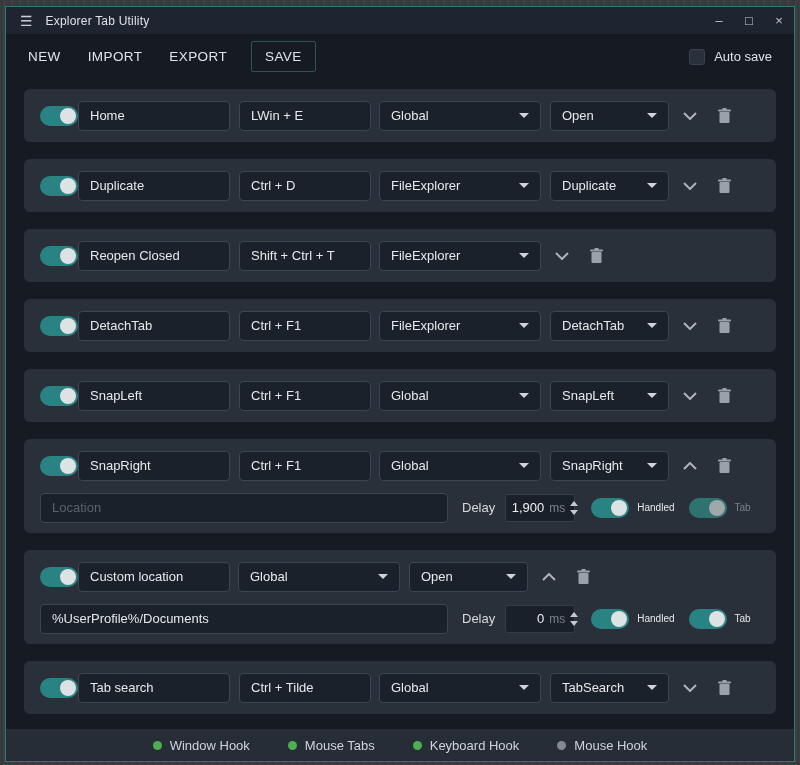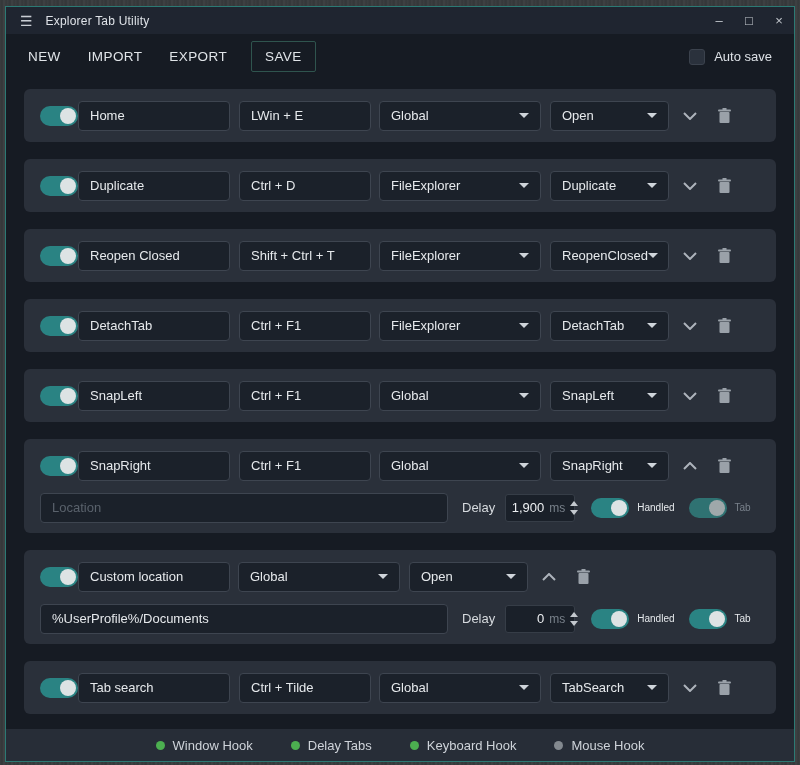--- a/index.html
+++ b/index.html
@@ -176,24 +176,20 @@
 
     <div class="card">
       <div class="row-main">
         <div class="toggle toggle-lead"></div>
         <input class="tbox name-input" value="Reopen Closed" style="">
         <input class="tbox hotkey-input" value="Shift + Ctrl + T" style="">
         <div class="dropdown dd-scope">
             <span>FileExplorer</span>
             <span class="caret"></span>
           </div>
-        <div class="dropdown dd-action">
-            <span>ReopenClosed</span>
-            <span class="caret"></span>
-          </div>
         <button class="icon-btn">
             <svg width="14" height="8" viewBox="0 0 14 8">
               <polyline points="1,1 7,7 13,1" fill="none" stroke="#adb3bb" stroke-width="2"></polyline>
             </svg>
           </button>
         <button class="icon-btn">
             <svg width="13" height="15" viewBox="0 0 13 15">
               <rect x="1.5" y="4" width="10" height="11" rx="1" fill="#9aa1a9"></rect>
               <rect x="0" y="1.5" width="13" height="2" rx="1" fill="#9aa1a9"></rect>
               <rect x="4.5" y="0" width="4" height="2" fill="#9aa1a9"></rect>
@@ -375,21 +371,21 @@
 
   </div>
 
   <div class="footer">
     <div class="status-item">
       <span class="status-dot" data-status="on"></span>
       <span class="status-label">Window Hook</span>
     </div>
     <div class="status-item">
       <span class="status-dot" data-status="on"></span>
-      <span class="status-label">Delay Tabs</span>
+      <span class="status-label">Mouse Tabs</span>
     </div>
     <div class="status-item">
       <span class="status-dot" data-status="on"></span>
       <span class="status-label">Keyboard Hook</span>
     </div>
     <div class="status-item">
       <span class="status-dot" data-status="off"></span>
       <span class="status-label">Mouse Hook</span>
     </div>
   </div>

